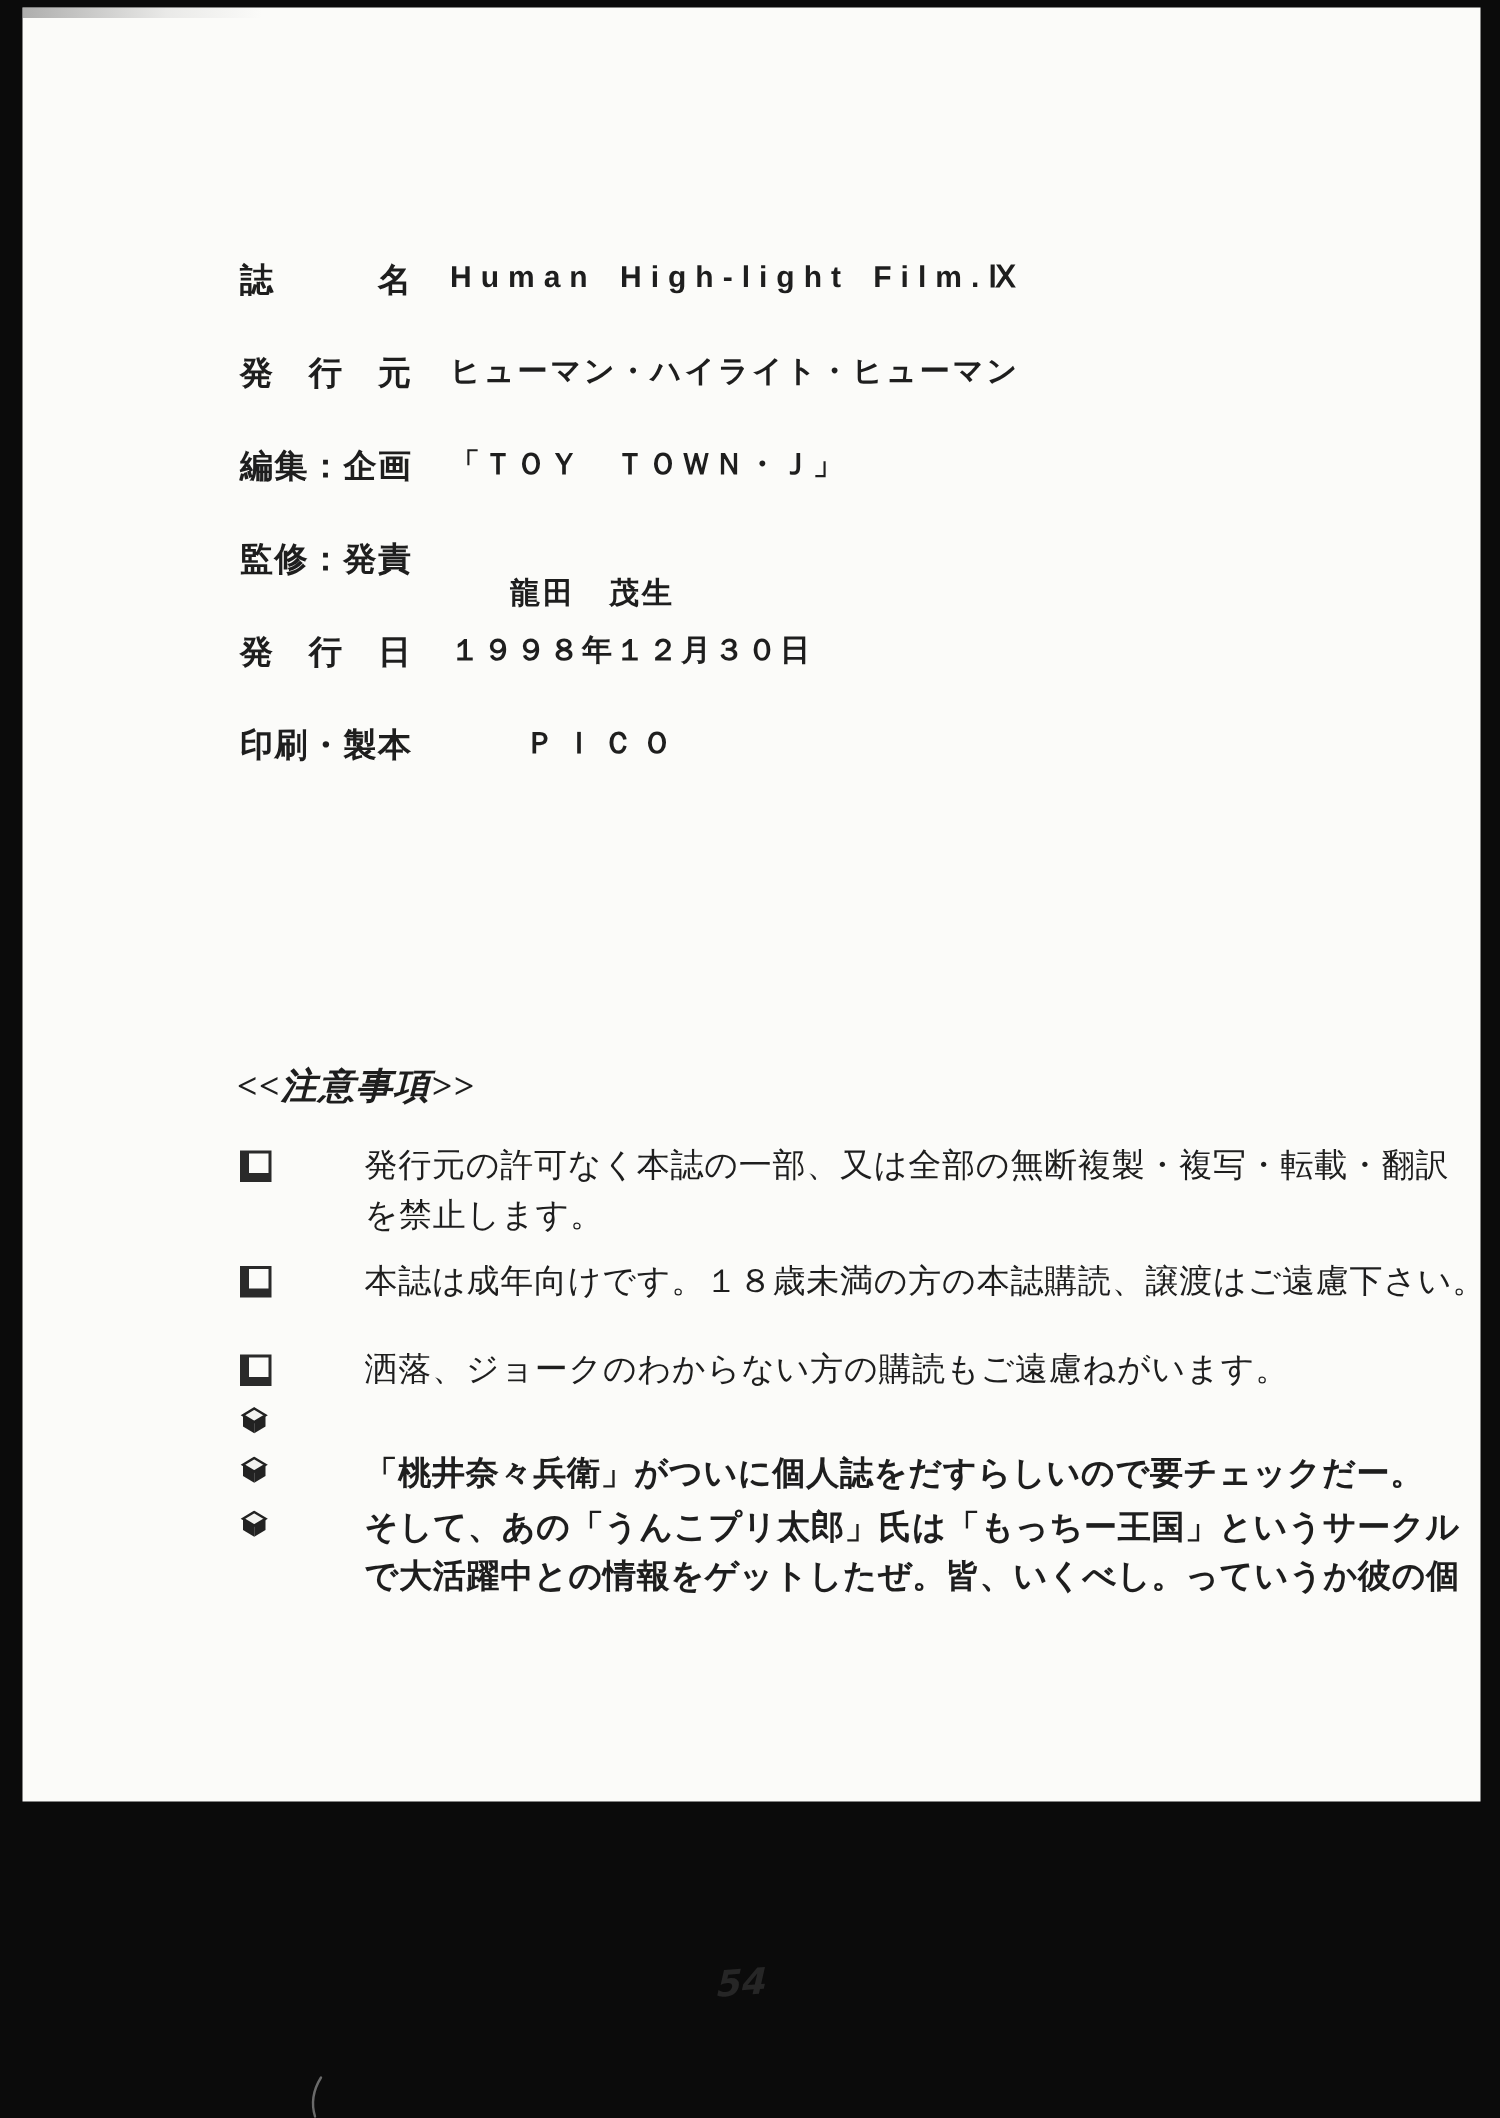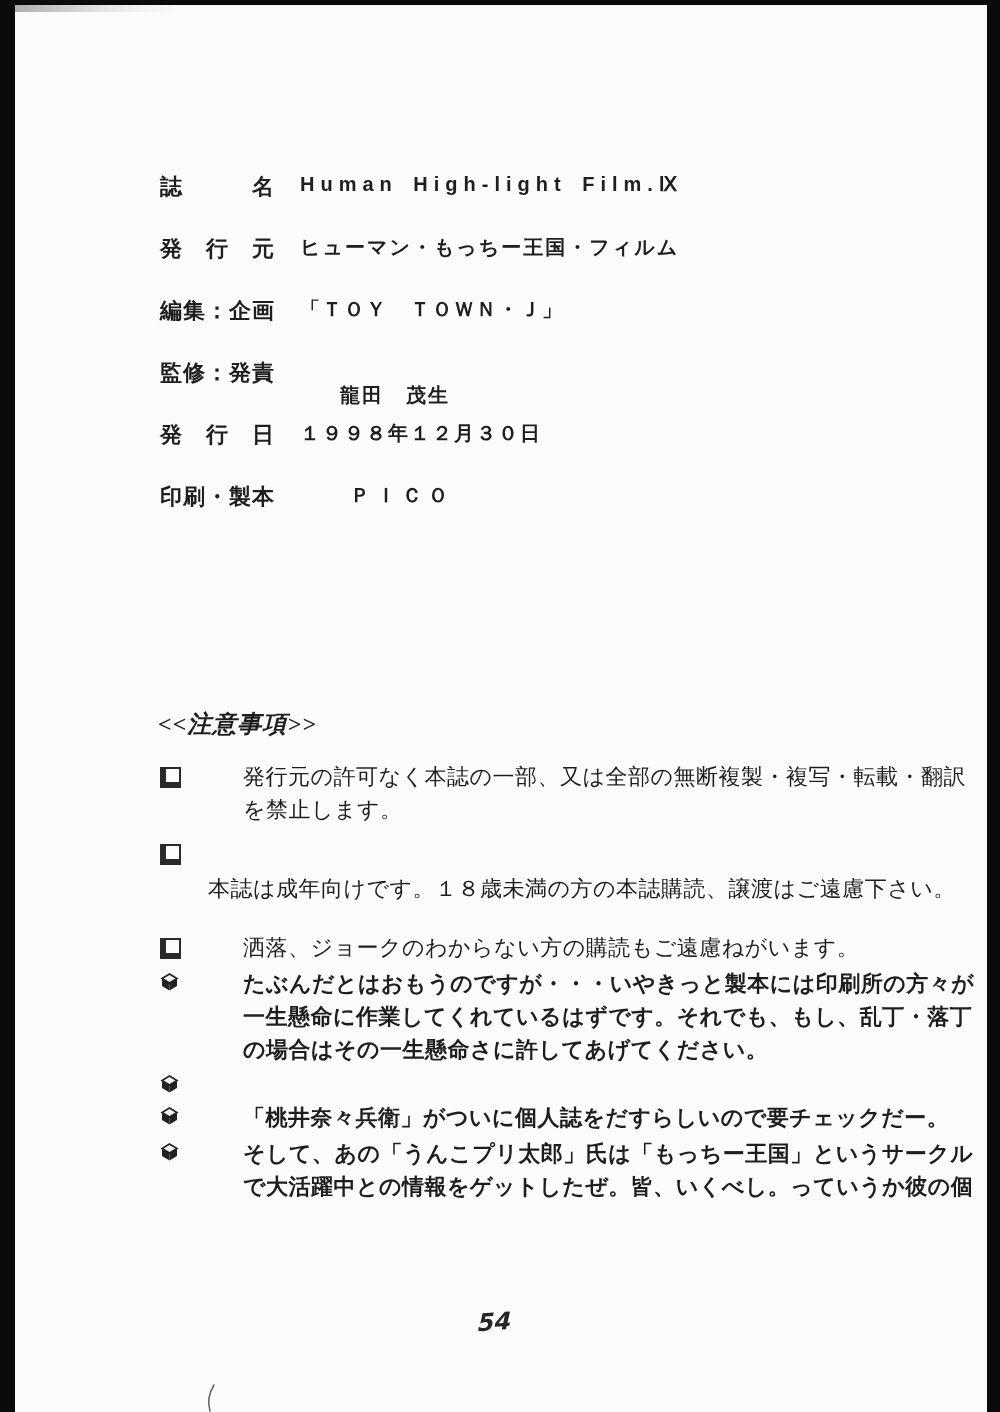--- a/index.html
+++ b/index.html
@@ -3,21 +3,21 @@
 <meta charset="utf-8">
 <style>
   html,body{margin:0;padding:0;}
   body{
     width:1000px;height:1412px;position:relative;
     background:#0b0b0b;
     font-family:"Liberation Sans",sans-serif;
     overflow:hidden;
   }
   .page{
-    position:absolute;left:15px;top:5px;width:972px;height:1407px;
+    position:absolute;left:15px;top:5px;width:972px;height:1196px;
     background:#fbfbf9;color:#1e1e1e;
   }
   .page::before{ 
     content:"";position:absolute;left:0;top:0;width:160px;height:7px;
     background:linear-gradient(90deg,rgba(110,110,110,.55),rgba(180,180,180,.25) 60%,transparent);
   }
   
   .colophon{position:absolute;top:167px;left:145px;right:40px;}
   .colophon .row{height:62px;display:flex;align-items:flex-start;}
   .colophon .label{
@@ -41,21 +41,21 @@
   .notice{display:flex;margin:0 0 3px 0;}
   .notice .bullet-col{flex:0 0 35px;}
   .notice .lines{flex:1;}
   .notice .lines div{line-height:33px;white-space:nowrap;margin-left:48px;}
   .notice.serif .lines div{
     font-family:"Liberation Serif",serif;font-size:22px;letter-spacing:0.5px;
   }
   .notice.gothic .lines div{
     font-family:"Liberation Sans",sans-serif;font-weight:bold;font-size:22px;letter-spacing:0.5px;
   }
-  .notice.gap-small{margin-top:11px;flex-direction:column;}
+  .notice.gap-small{margin-top:11px;}
   .notice.gap-large{margin-top:26px;}
   
   .sq{
     display:inline-block;width:13px;height:13px;margin-top:7px;
     border:2px solid #2a2a2a;border-left-width:6px;border-bottom-width:6px;
     background:transparent;
   }
   
   .cube{display:inline-block;margin-top:6px;}
   
@@ -71,21 +71,21 @@
 
 <div class="page">
 
   <div class="colophon">
     <div class="row">
       <span class="label">誌　　　名</span>
       <span class="value">Human High-light Film.Ⅸ</span>
     </div>
     <div class="row">
       <span class="label">発　行　元</span>
-      <span class="value">ヒューマン・もっちー王国・フィルム</span>
+      <span class="value">ヒューマン・ハイライト・ヒューマン</span>
     </div>
     <div class="row">
       <span class="label">編集：企画</span>
       <span class="value">「ＴＯＹ　ＴＯＷＮ・Ｊ」</span>
     </div>
     <div class="row">
       <span class="label">監修：発責</span>
       <span class="value">龍田　茂生</span>
     </div>
     <div class="row">
@@ -117,32 +117,20 @@
       </div>
     </div>
 
     <div class="notice serif gap-large">
       <span class="bullet-col"><span class="sq"></span></span>
       <div class="lines">
         <div>洒落、ジョークのわからない方の購読もご遠慮ねがいます。</div>
       </div>
     </div>
 
-    <div class="notice gothic">
-      <span class="bullet-col"><svg class="cube" width="19" height="19" viewBox="0 0 19 19">
-            <polygon points="9.5,1 17,5.5 9.5,10 2,5.5" fill="#f2f2ef" stroke="#222" stroke-width="1.6"></polygon>
-            <polygon points="2,5.5 9.5,10 9.5,17.5 2,13" fill="#222"></polygon>
-            <polygon points="17,5.5 9.5,10 9.5,17.5 17,13" fill="#222"></polygon>
-          </svg></span>
-      <div class="lines">
-        <div>たぶんだとはおもうのですが・・・いやきっと製本には印刷所の方々が</div>
-        <div>一生懸命に作業してくれているはずです。それでも、もし、乱丁・落丁</div>
-        <div>の場合はその一生懸命さに許してあげてください。</div>
-      </div>
-    </div>
 
     <div class="notice gothic">
       <span class="bullet-col"><svg class="cube" width="19" height="19" viewBox="0 0 19 19">
             <polygon points="9.5,1 17,5.5 9.5,10 2,5.5" fill="#f2f2ef" stroke="#222" stroke-width="1.6"></polygon>
             <polygon points="2,5.5 9.5,10 9.5,17.5 2,13" fill="#222"></polygon>
             <polygon points="17,5.5 9.5,10 9.5,17.5 17,13" fill="#222"></polygon>
           </svg></span>
       <div class="lines">
       </div>
     </div>

